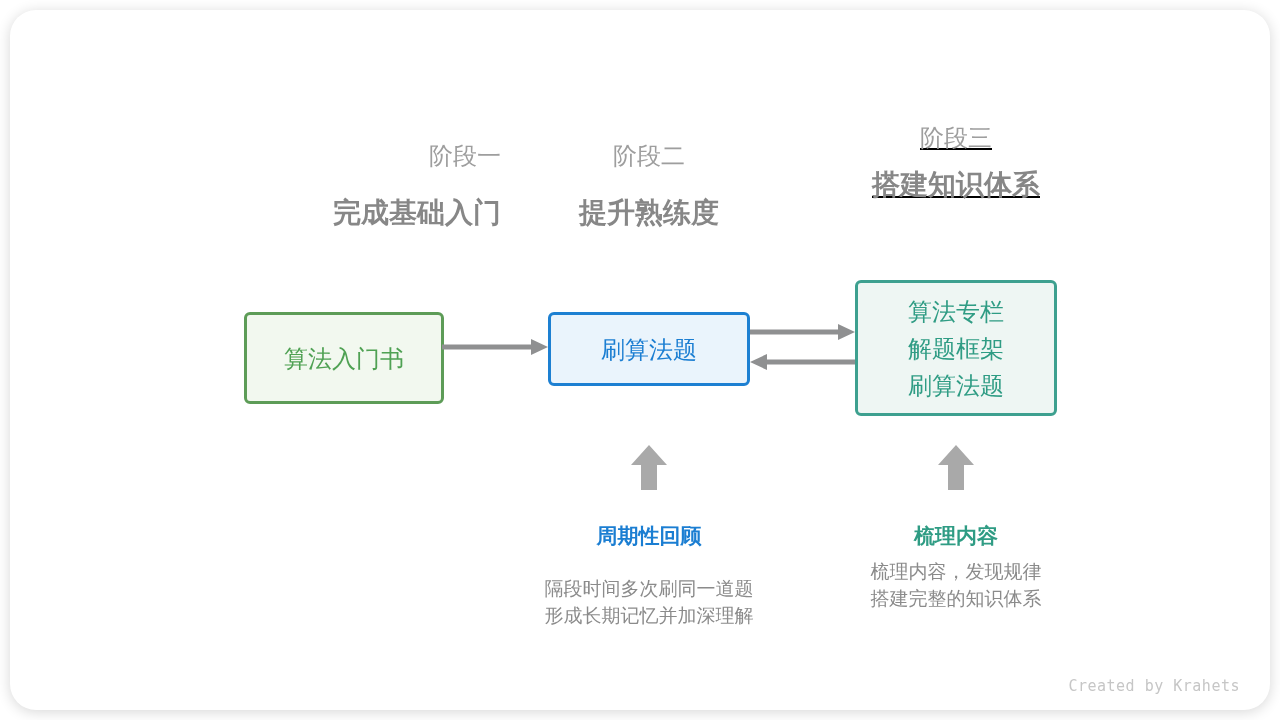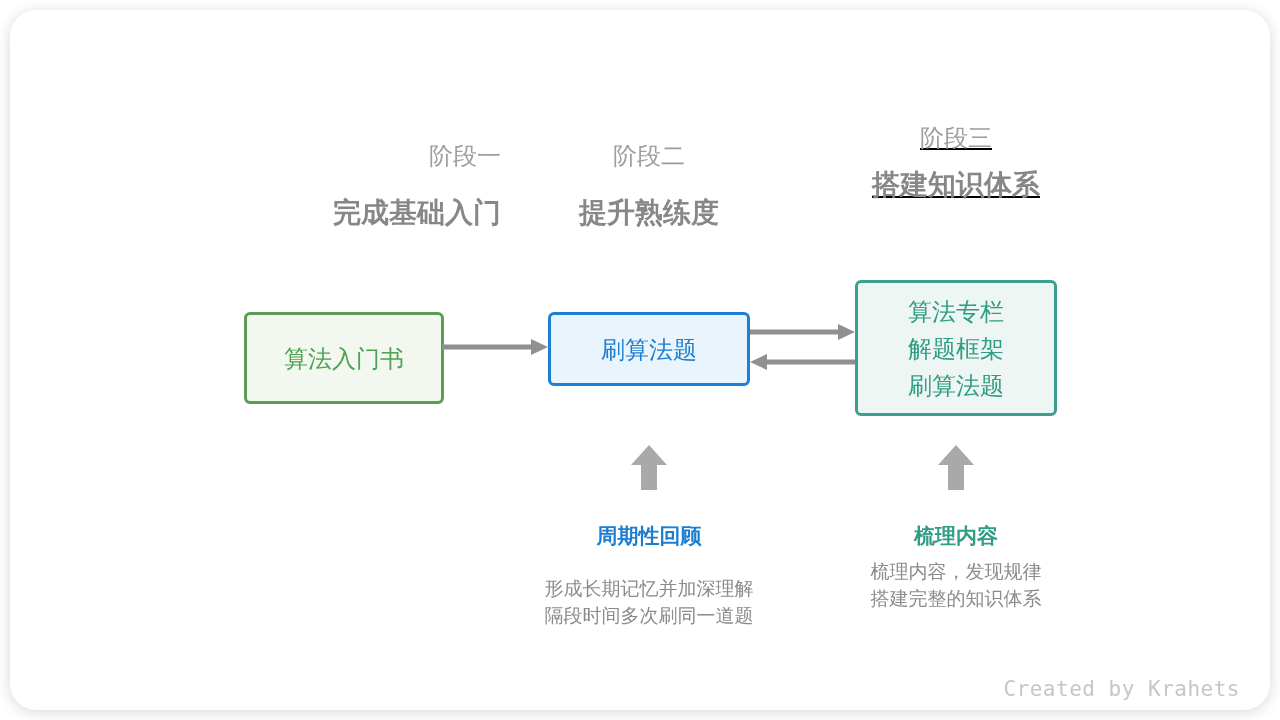--- a/index.html
+++ b/index.html
@@ -30,21 +30,21 @@
   }
   .node-green{border-color:var(--green-border);background:var(--green-bg);color:var(--green-text);}
   .node-blue{border-color:var(--blue-border);background:var(--blue-bg);color:var(--blue-text);}
   .node-teal{border-color:var(--teal-border);background:var(--teal-bg);color:var(--teal-text);}
   .anno-title{font-size:21px;font-weight:700;}
   .anno-title.blue{color:var(--blue-text);font-family:Liberation Serif, serif;}
   .anno-title.teal{color:var(--teal-text);}
   .anno-desc{font-size:19px;line-height:27px;color:var(--desc);font-weight:400;}
   .credit{
     font-family:"DejaVu Sans Mono","Liberation Mono",monospace;
-    font-size:21px;color:var(--footer);letter-spacing:0.5px;
+    font-size:15px;color:var(--footer);letter-spacing:0.5px;
   }
   svg{display:block;}
 </style>
 </head>
 <body>
 
 <div class="card">
 
   <div class="abs col" style="left:171px;top:130px;text-align:right;">
     <div class="stage-label">阶段一</div>
@@ -91,22 +91,22 @@
   <svg class="abs" style="left:619px;top:434px;" width="40" height="47" viewBox="0 0 40 47">
     <polygon points="20,1 38,21 28,21 28,46 12,46 12,21 2,21" style="fill:var(--block-arrow);"></polygon>
   </svg>
   <svg class="abs" style="left:926px;top:434px;" width="40" height="47" viewBox="0 0 40 47">
     <polygon points="20,1 38,21 28,21 28,46 12,46 12,21 2,21" style="fill:var(--block-arrow);"></polygon>
   </svg>
 
   <div class="abs col" style="left:479px;top:512px;">
     <div class="anno-title blue">周期性回顾</div>
     <div class="anno-desc" style="margin-top:25px;">
+      <div>隔段时间多次刷同一道题</div>
       <div>形成长期记忆并加深理解</div>
-      <div>隔段时间多次刷同一道题</div>
     </div>
   </div>
 
   <div class="abs col" style="left:786px;top:512px;">
     <div class="anno-title teal">梳理内容</div>
     <div class="anno-desc" style="margin-top:8px;">
       <div>梳理内容，发现规律</div>
       <div>搭建完整的知识体系</div>
     </div>
   </div>

